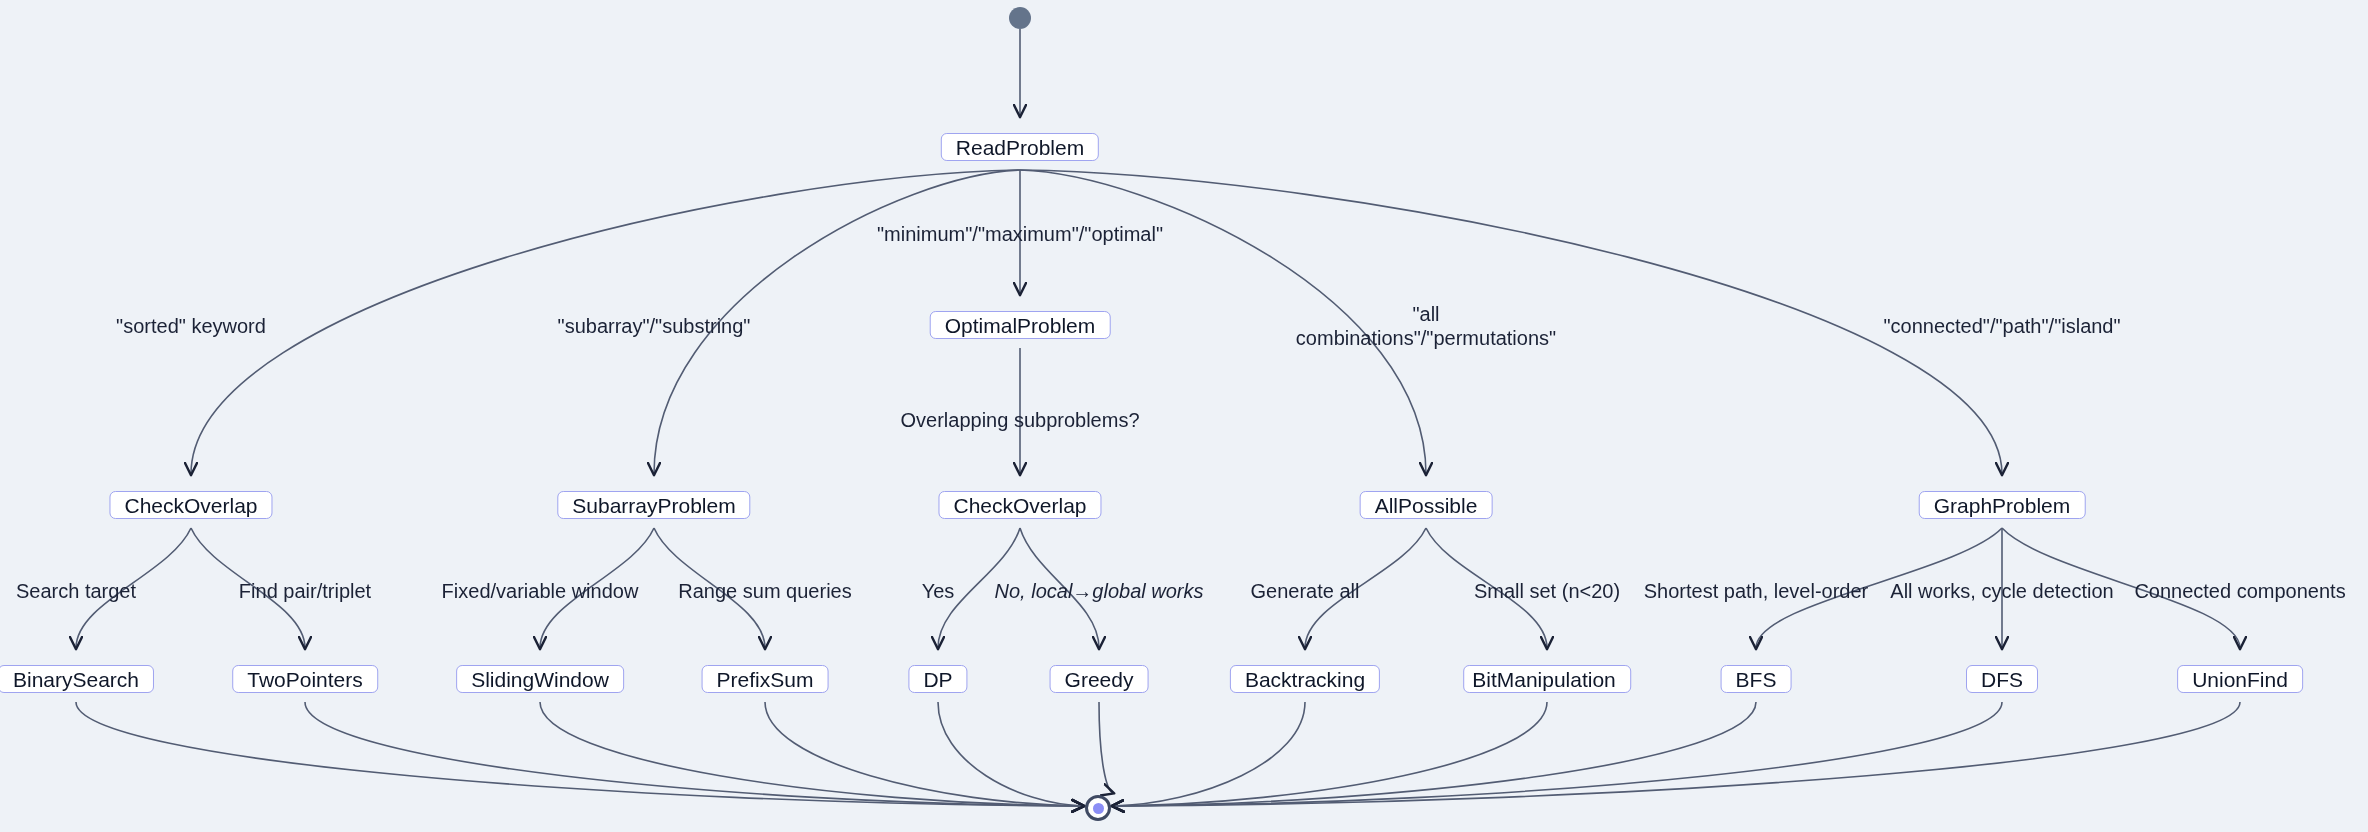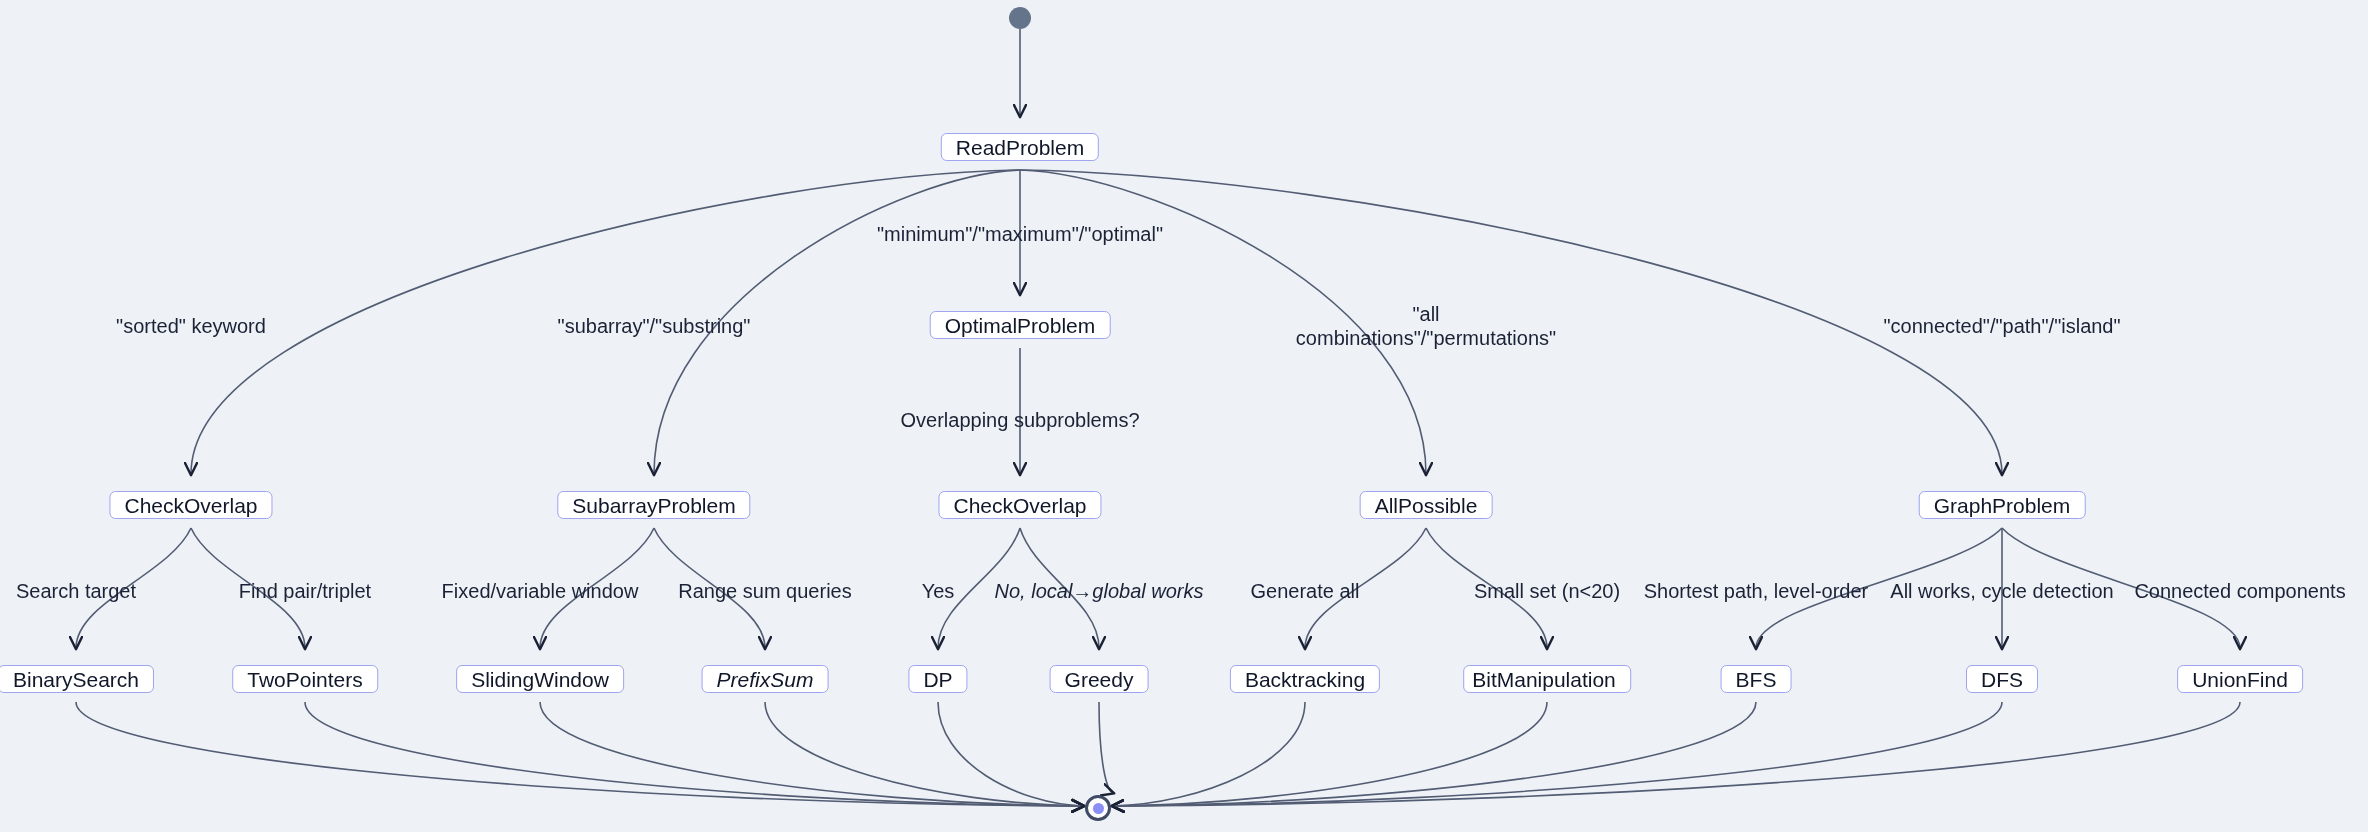--- a/index.html
+++ b/index.html
@@ -149,21 +149,21 @@
       </div>
       <div class="node" style="left: 76px; top: 679px;">
         <span>BinarySearch</span>
       </div>
       <div class="node" style="left: 305px; top: 679px;">
         <span>TwoPointers</span>
       </div>
       <div class="node" style="left: 540px; top: 679px;">
         <span>SlidingWindow</span>
       </div>
-      <div class="node" style="left: 765px; top: 679px; font-style: italic;">
+      <div class="node" style="left: 765px; top: 679px;">
         <span>PrefixSum</span>
       </div>
       <div class="node" style="left: 938px; top: 679px;">
         <span>DP</span>
       </div>
       <div class="node" style="left: 1099px; top: 679px; justify-content: center;">
         <span>Greedy</span>
       </div>
       <div class="node" style="left: 1305px; top: 679px;">
         <span>Backtracking</span>

